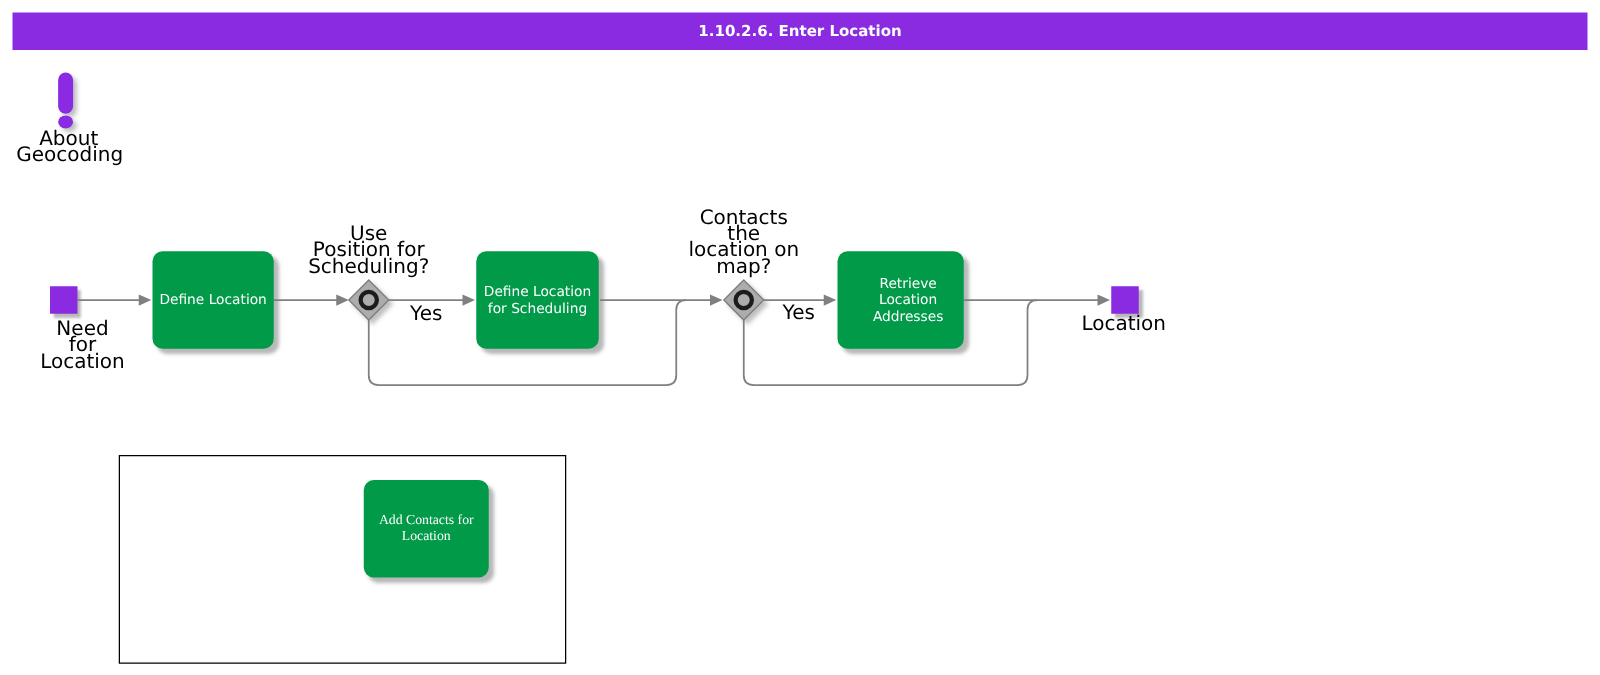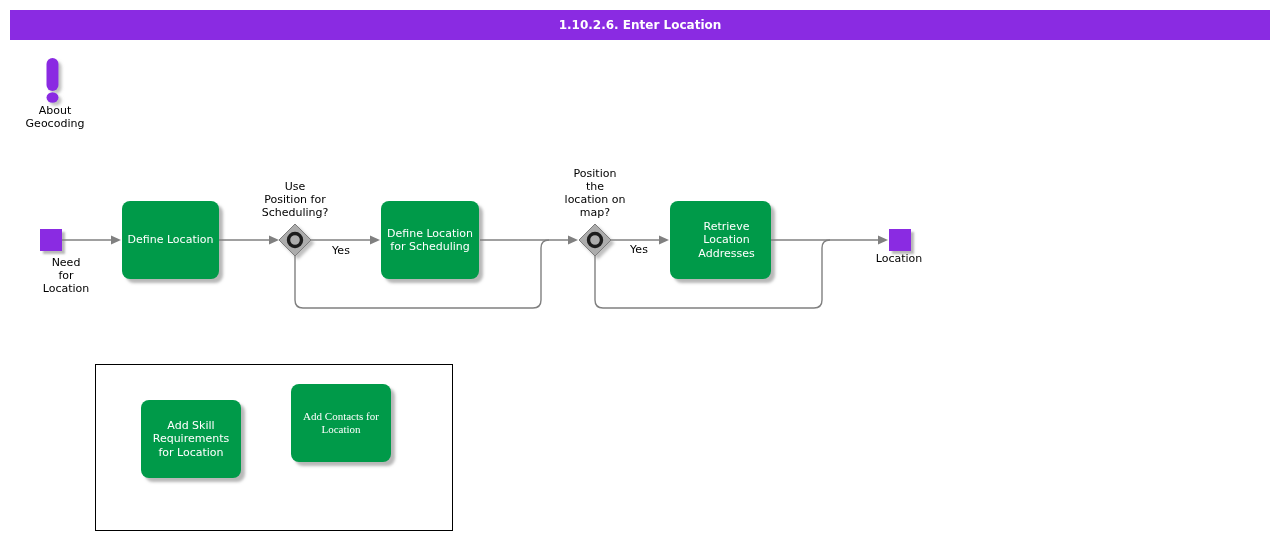--- a/index.html
+++ b/index.html
@@ -13,21 +13,21 @@
     position:relative;width:1280px;height:540px;background:#fff;overflow:hidden;
     font-family:"DejaVu Sans","Liberation Sans",sans-serif;color:#000;
   }
   .title-bar{
     position:absolute;left:10px;top:10px;width:1260px;height:30px;
     background:var(--accent-purple);color:#fff;font-size:12px;font-weight:bold;
     text-align:center;line-height:30px;
   }
   .wires{position:absolute;left:0;top:0;pointer-events:none;}
   .lbl{
-    position:absolute;font-size:11px;line-height:13px;text-align:center;
+    position:absolute;font-size:16px;line-height:13px;text-align:center;
     white-space:pre-line;color:#000;
   }
   .task{
     position:absolute;background:var(--node-green);border-radius:8px;
     box-shadow:4px 4px 3px rgba(125,125,125,0.55);
     display:flex;align-items:center;justify-content:center;
     color:#fff;font-size:11px;line-height:13.5px;text-align:center;
     white-space:pre-line;padding:2px;box-sizing:border-box;
   }
   .task1{left:122px;top:201px;width:97px;height:78px;}
@@ -123,26 +123,23 @@
   <div class="task task2">Define Location
 for Scheduling</div>
   <div class="task task3">Retrieve
 Location
 Addresses</div>
 
   <div class="lbl d1-label">Use
 Position for
 Scheduling?</div>
   <div class="lbl yes1">Yes</div>
-  <div class="lbl d2-label">Position
+  <div class="lbl d2-label">Contacts
 the
 location on
 map?</div>
   <div class="lbl yes2">Yes</div>
 
   <div class="support-box"></div>
-  <div class="task taskA">Add Skill
-Requirements
-for Location</div>
   <div class="task taskB">Add Contacts for
 Location</div>
 
 </div>
 
 </body></html>

